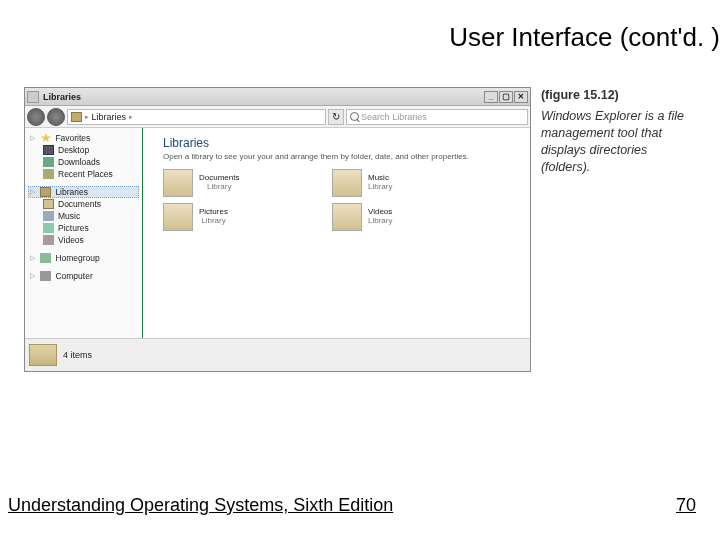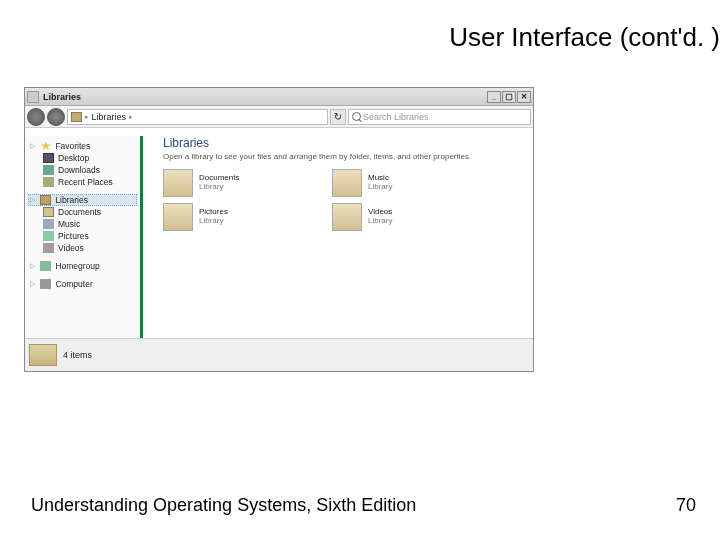--- a/index.html
+++ b/index.html
@@ -127,25 +127,24 @@
     padding: 0 8px;
   }
   .tool-sep { color: #999; }
   .body-area {
     display: flex;
     height: 210px;
     background: #fff;
   }
   .sidebar {
     width: 118px;
-    border-right: 3px solid #15803d;
+    border-right: 1px solid #15803d;
     background: #fafafa;
     padding: 4px 3px;
     overflow: hidden;
-    margin-top: 8px;
   }
   .sb-group { margin-bottom: 6px; }
   .sb-item {
     display: flex;
     align-items: center;
     gap: 4px;
     padding: 1px 2px;
     font-size: 8.5px;
     white-space: nowrap;
   }
@@ -200,21 +199,21 @@
     gap: 6px;
   }
   .tile-ico {
     width: 30px; height: 28px;
     background: #ddd;
     border: 1px solid #aaa;
     flex-shrink: 0;
   }
   .tile-ico.folder { background: linear-gradient(#ece0c2, #d2c090); }
   .tile-lbl { font-size: 8px; line-height: 1.1; }
-  .tile-lbl .sub { color: #777; display: block; }
+  .tile-lbl .sub { color: #777; display: block; text-align: center; }
   .status-bar {
     height: 26px;
     border-top: 1px solid #ccc;
     background: #efefef;
     display: flex;
     align-items: center;
     gap: 6px;
     padding: 16px 4px;
   }
   .status-ico {
@@ -231,26 +230,27 @@
   }
   .fig-label {
     font-weight: bold;
     font-style: normal;
     display: block;
     margin-bottom: 4px;
   }
   .footer {
     position: absolute;
     bottom: 24px;
-    left: 31px;
+    left: 8px;
     right: 24px;
     display: flex;
     justify-content: space-between;
     font-size: 18px;
     color: #000;
+    text-decoration: underline;
   }
 </style>
 </head>
 <body>
 
 <div class="slide-title">User Interface (cont'd. )</div>
 
 <div class="content">
 
   <div class="window">
@@ -344,21 +344,21 @@
           <div class="sb-item">
             <span class="chev">▷</span>
             <span class="sb-ico ico-comp"></span>
             <span>Computer</span>
           </div>
         </div>
       </div>
 
       <div class="main">
         <h2>Libraries</h2>
-        <span class="subtitle">Open a library to see your files and arrange them by folder, items, and other properties.</span>
+        <span class="subtitle">Open a library to see your your and arrange them by folder, date, and other properties.</span>
         <div class="lib-grid">
           <div class="lib-tile">
             <div class="tile-ico folder"></div>
             <div class="tile-lbl">
               <span>Documents</span>
               <span class="sub">Library</span>
             </div>
           </div>
           <div class="lib-tile">
             <div class="tile-ico folder"></div>
@@ -384,19 +384,23 @@
         </div>
       </div>
     </div>
 
     <div class="status-bar">
       <div class="status-ico"></div>
       <span>4 items</span>
     </div>
   </div>
 
+  <div class="caption">
+    <span class="fig-label">(figure 15.12)</span>
+    <span>Windows Explorer is a file management tool that displays directories (folders).</span>
+  </div>
 
 </div>
 
 <div class="footer">
   <span>Understanding Operating Systems, Sixth Edition</span>
   <span>70</span>
 </div>
 
 </body></html>

